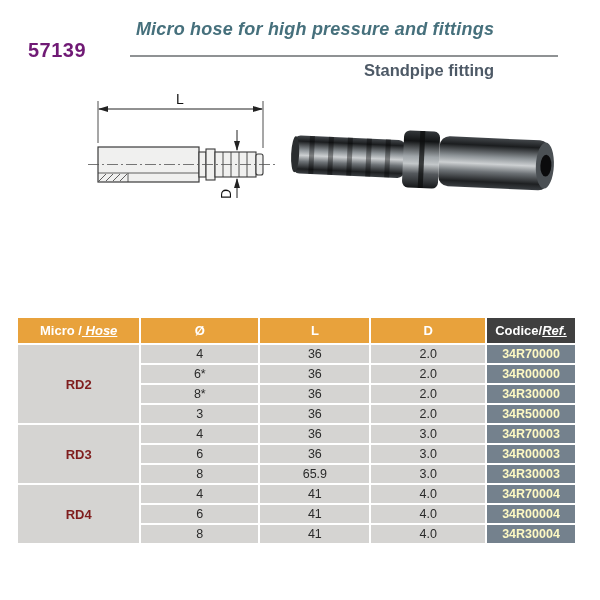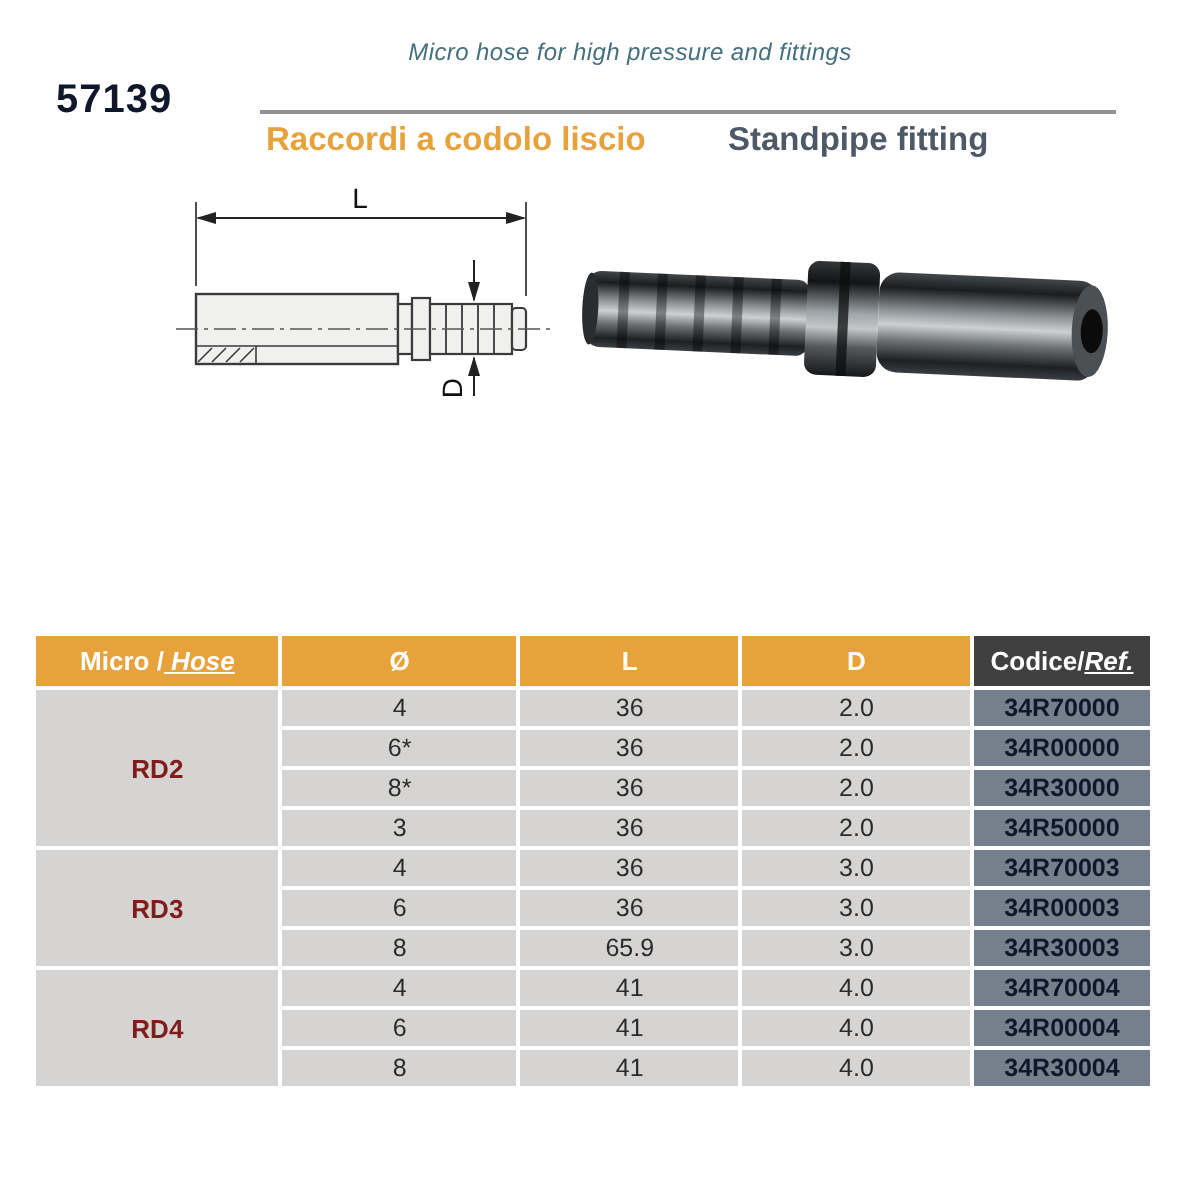--- a/index.html
+++ b/index.html
@@ -2,24 +2,24 @@
 <html><head>
 <meta charset="utf-8">
 <style>
   * { margin: 0; padding: 0; box-sizing: border-box; }
   html, body { width: 600px; height: 600px; background: #ffffff; overflow: hidden;
     font-family: "Liberation Sans", sans-serif; }
   .page { position: relative; width: 600px; height: 600px; background: #fff; }
 
   
   .doc-title { position: absolute; top: 19px; left: 60px; right: 30px;
-    text-align: center; font-size: 12px; font-weight: normal; font-style: italic;
+    text-align: center; font-size: 18px; font-weight: bold; font-style: italic;
     color: #46707C; letter-spacing: .2px; }
   .doc-code { position: absolute; top: 39px; left: 28px; font-size: 20px;
-    font-weight: bold; color: #0f172a; letter-spacing: .5px; }
+    font-weight: bold; color: #701a75; letter-spacing: .5px; }
   .header-rule { position: absolute; top: 55px; left: 130px; width: 428px;
     height: 2px; background: #8f9294; }
   .subtitle-it { position: absolute; top: 61px; left: 133px; font-size: 16.5px;
     font-weight: bold; color: #E8A23C; }
   .subtitle-en { position: absolute; top: 61px; left: 364px; font-size: 16.5px;
     font-weight: bold; color: #4D5966; }
 
   
   .tech-drawing { position: absolute; left: 80px; top: 88px; width: 225px; height: 130px; }
   .product-photo { position: absolute; left: 283px; top: 101px; width: 278px; height: 118px; }
@@ -28,31 +28,30 @@
   .spec-table { position: absolute; left: 16px; top: 316px; width: 561px;
     border-collapse: separate; border-spacing: 2px; table-layout: fixed;
     font-size: 12.5px; }
   .spec-table th { background: #E8A23C; color: #fff; font-size: 13px;
     font-weight: bold; height: 25px; text-align: center; vertical-align: middle; }
   .spec-table th.th-code { background: #404040; text-align: center; }
   .spec-table th .it { font-style: italic; text-decoration: underline; }
   .spec-table td { background: #D5D4D2; color: #2b2b2b; text-align: center;
     vertical-align: middle; height: 18px; }
   .spec-table td.cell-hose { font-weight: bold; font-size: 13px; color: #7f1d1d; }
-  .spec-table td.cell-code { background: #74818D; color: #0f172a; font-weight: bold; }
+  .spec-table td.cell-code { background: #74818D; color: #fef9c3; font-weight: bold; }
 </style>
 </head>
 <body>
 
 <div class="page">
 
   <div class="doc-title">Micro hose for high pressure and fittings</div>
   <div class="doc-code">57139</div>
   <div class="header-rule"></div>
-  <div class="subtitle-it">Raccordi a codolo liscio</div>
   <div class="subtitle-en">Standpipe fitting</div>
 
   <svg class="tech-drawing" viewBox="0 0 225 130" xmlns="http://www.w3.org/2000/svg">
     <defs>
       <marker id="arrL" markerWidth="10" markerHeight="8" refX="1" refY="3" orient="auto">
         <path d="M10,0 L0,3 L10,6 z" fill="#222"></path>
       </marker>
       <marker id="arrR" markerWidth="10" markerHeight="8" refX="9" refY="3" orient="auto">
         <path d="M0,0 L10,3 L0,6 z" fill="#222"></path>
       </marker>

